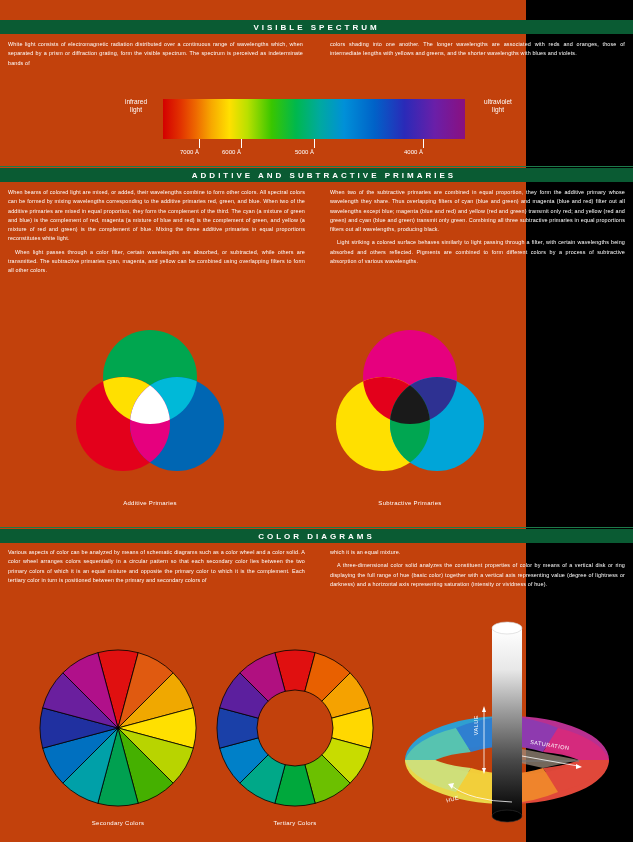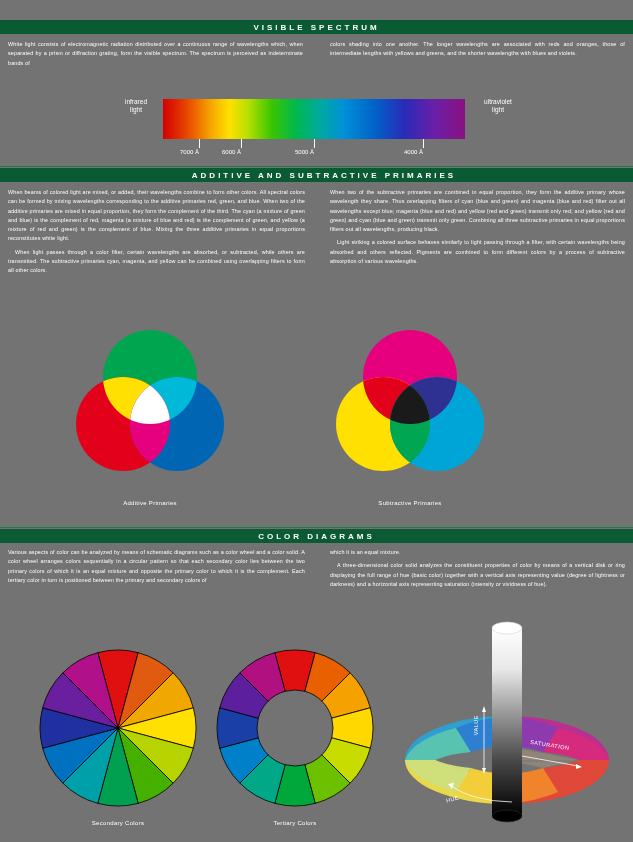--- a/index.html
+++ b/index.html
@@ -5,21 +5,21 @@
   * { box-sizing: border-box; }
   html, body { margin:0; padding:0; }
   body {
     width: 633px; height: 842px;
     background: #000;
     color: #fff;
     font-family: "Liberation Sans", sans-serif;
     overflow: hidden;
     position: relative;
   }
-  .page { position:relative; width:633px; height:842px; background:#737373; }
+  .page { position:relative; width:526px; height:842px; background:#c2410c; }
 
   
   .band {
     position:absolute; left:0; width:633px;
     background:#0a5b33;
     height:14px;
     display:flex; align-items:center; justify-content:center;
   }
   .band .bandtext {
     font-size:8px; letter-spacing:3px; font-weight:bold; color:#ffffff;

